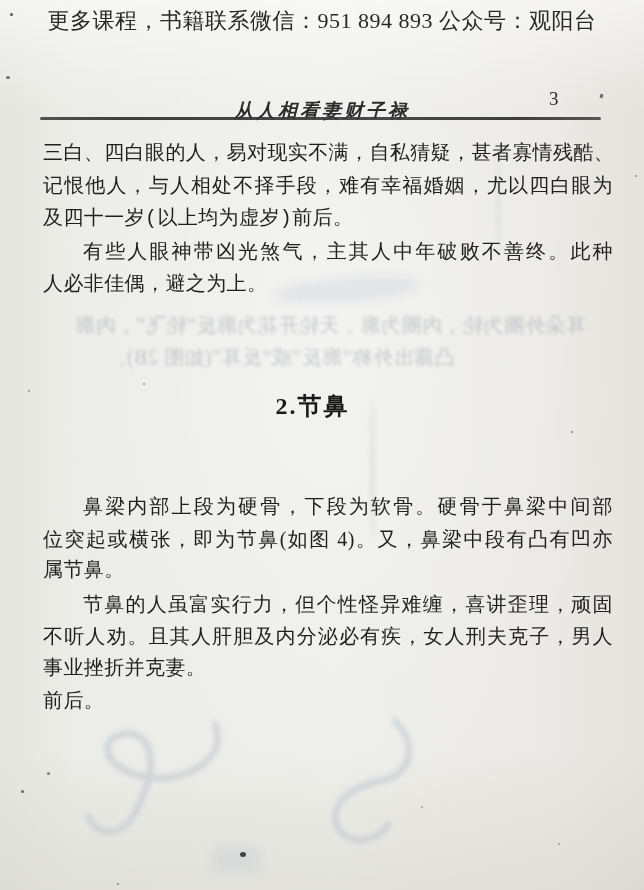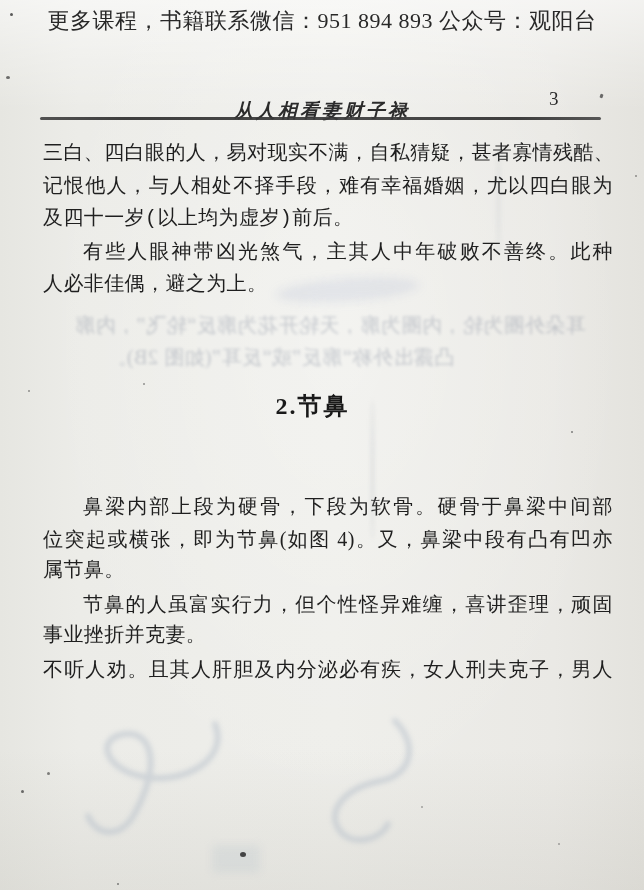--- a/index.html
+++ b/index.html
@@ -90,22 +90,23 @@
   <div class="bleed bleed1">耳朵外圈为轮，内圈为廓，天轮开花为廓反“轮飞”，内廓</div>
   <div class="bleed bleed2">凸露出外称“廓反”或“反耳”(如图 2B)。</div>
 
   <div class="section-heading">2.节鼻</div>
 
   <div class="textblock tb2">
     <div class="line indent">鼻梁内部上段为硬骨，下段为软骨。硬骨于鼻梁中间部</div>
     <div class="line">位突起或横张，即为节鼻(如图 4)。又，鼻梁中段有凸有凹亦</div>
     <div class="line last">属节鼻。</div>
     <div class="line indent">节鼻的人虽富实行力，但个性怪异难缠，喜讲歪理，顽固</div>
+    <div class="line">不听人劝。且其人肝胆及内分泌必有疾，女人刑夫克子，男人</div>
     <div class="line last">事业挫折并克妻。</div>
-    <div class="line">不听人劝。且其人肝胆及内分泌必有疾，女人刑夫克子，男人</div>
+    <div class="line last">前后。</div>
   </div>
 
   <svg class="ghost-svg" width="420" height="170" viewBox="0 0 420 170">
     <g fill="none" stroke="#b3bdc9" stroke-width="6" stroke-linecap="round">
       <path d="M 175 8 C 190 45 140 70 100 60 C 65 52 55 22 85 18 C 110 15 122 45 96 95 C 82 124 56 120 48 100"></path>
       <path d="M 355 5 C 380 30 370 60 340 65 C 305 72 285 95 300 115 C 312 130 340 125 348 108"></path>
     </g>
   </svg>
   <div class="smudge blue"></div>
   <div class="smudge rect"></div>

